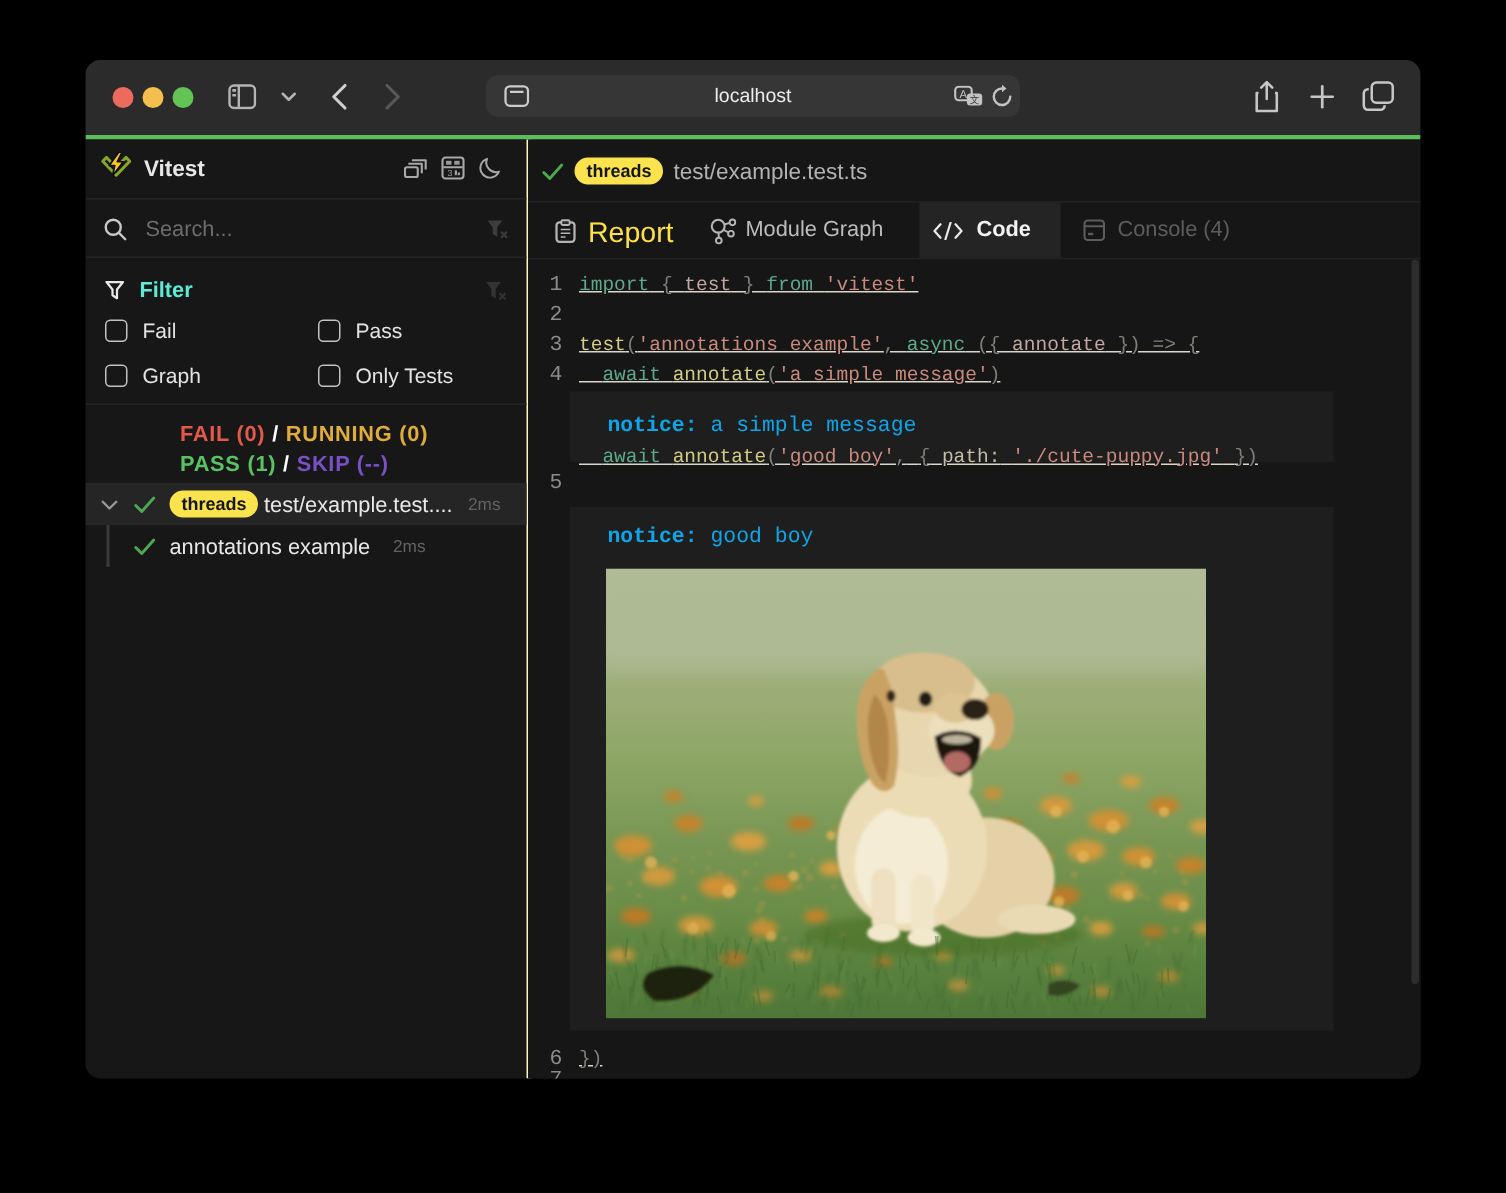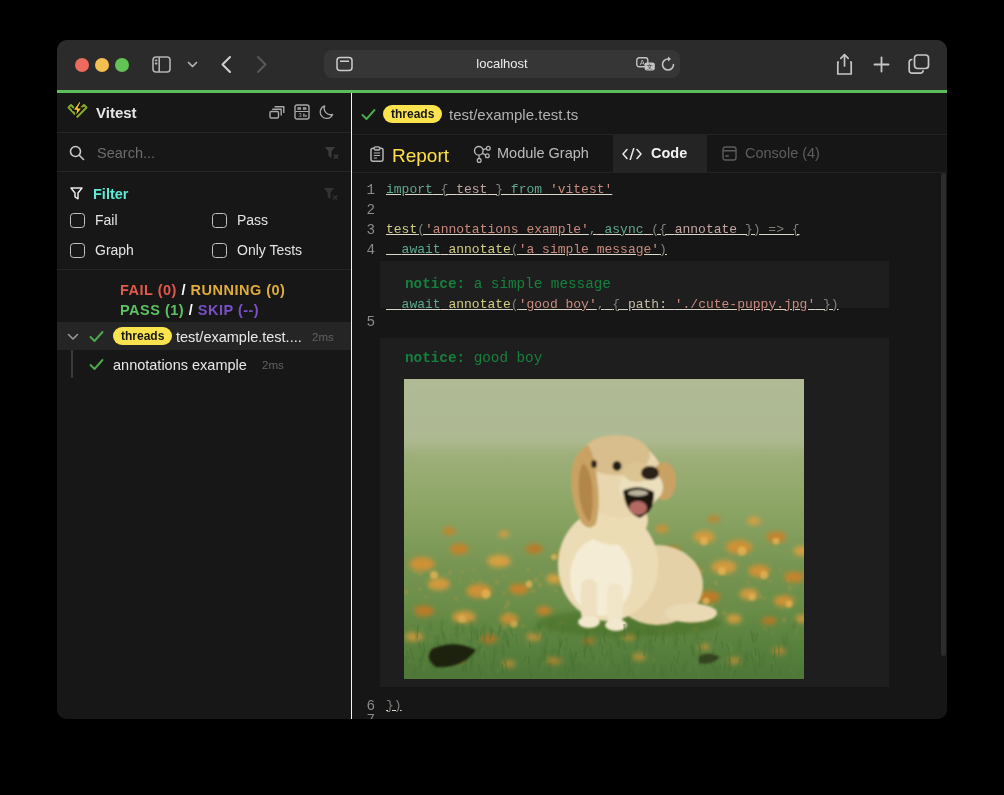--- a/index.html
+++ b/index.html
@@ -18,21 +18,21 @@
   .lbl{color:#e3e3e3;font-size:14px;}
   .cbox{position:absolute;width:13px;height:13px;border:1.5px solid #c2c2c2;border-radius:3.5px;background:transparent;}
   
   .main{position:absolute;left:295px;top:52.5px;width:595px;height:626.5px;background:#161616;}
   .badge{display:inline-block;background:#fbe34d;color:#151515;border-radius:10px;font-size:12px;font-weight:bold;padding:2px 8px;}
   .code{position:absolute;left:0;top:80px;width:595px;height:546.5px;background:#161616;}
   .cl{position:absolute;white-space:pre;font-family:"Liberation Mono",monospace;font-size:13px;line-height:20px;color:#dbd7ca;text-decoration:underline;}
   .ln{position:absolute;font-family:"Liberation Mono",monospace;font-size:14.3px;line-height:20px;color:#8b8b8b;text-align:right;width:20px;}
   .kw{color:#5fa88c;} .fn{color:#d3cc85;} .st{color:#c98a7d;} .pu{color:#7b8078;} .va{color:#c2a6a1;} .pr{color:#c5bca6;}
   .nbox{position:absolute;left:28px;width:509px;background:#1e1e1e;}
-  .ntext{position:absolute;font-family:"Liberation Mono",monospace;font-size:14.3px;line-height:20px;color:#15803d;}
+  .ntext{position:absolute;font-family:"Liberation Mono",monospace;font-size:14.3px;line-height:20px;color:#0ea5e9;}
 </style>
 </head>
 <body>
 <div class="win">
   <div class="tbar">
     <div class="dot" style="left:18px;top:17.5px;background:#ec6b5e;"></div>
     <div class="dot" style="left:38px;top:17.5px;background:#f5bf4f;"></div>
     <div class="dot" style="left:58px;top:17.5px;background:#61c454;"></div>
 
     <svg class="abs" style="left:95px;top:16px;" width="19" height="17" viewBox="0 0 19 17">

